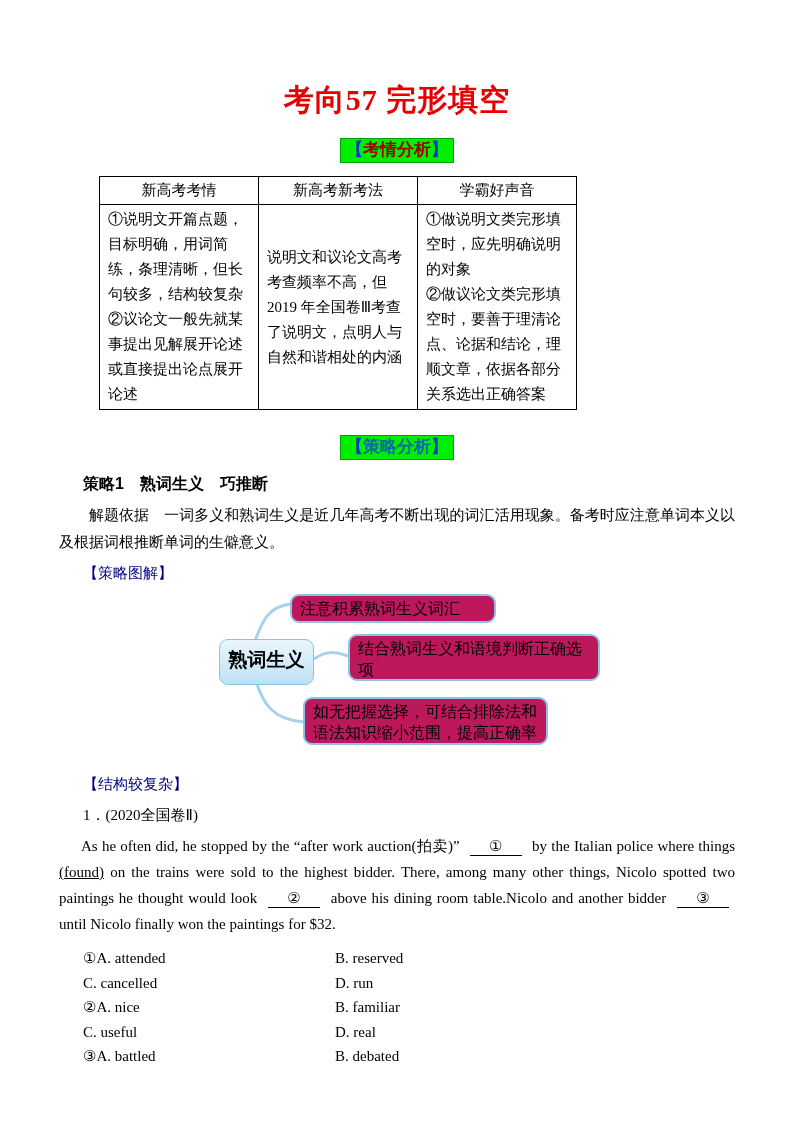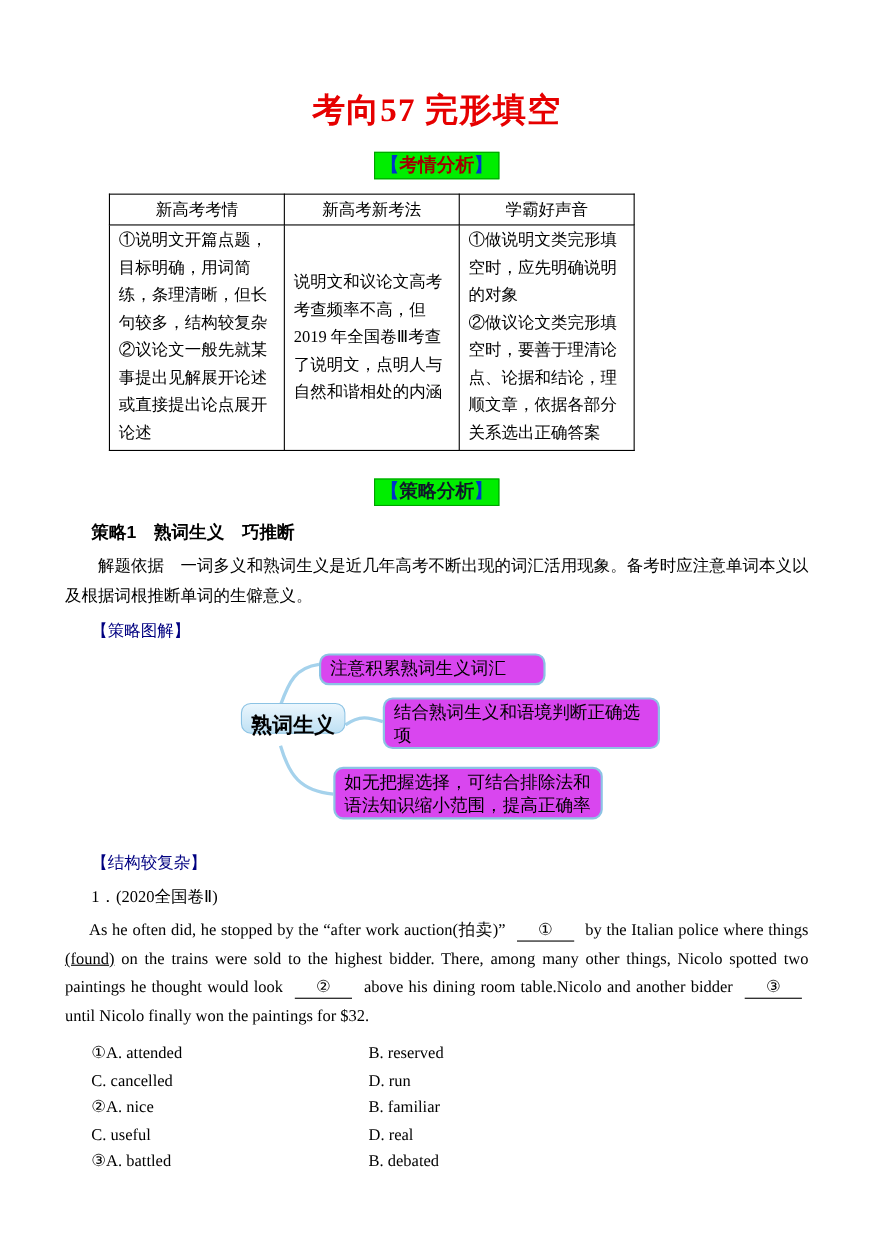--- a/index.html
+++ b/index.html
@@ -7,37 +7,37 @@
   body { width:794px; height:1123px; font-family:"Liberation Serif", serif; color:#000; }
   .page { width:794px; height:1123px; padding:80px 59px 0 59px; overflow:hidden; }
 
   .title { text-align:center; font-size:30px; font-weight:bold; color:#e60000; letter-spacing:1px; }
   .subtitle { text-align:center; font-size:28px; font-weight:bold; color:#e60000; margin-top:30px; letter-spacing:1px; }
 
   .badge-row { text-align:center; margin-top:17px; }
   .badge { display:inline-block; background:#00ee00; border:1px solid #00a000; padding:0px 5px 1px 5px; font-size:17px; font-weight:bold; line-height:22px; }
   .badge .brk { color:#0033cc; }
   .badge .inner-red { color:#a00000; }
-  .badge .inner-navy { color:#0f172a; }
+  .badge .inner-navy { color:#0369a1; }
 
   table.info { border-collapse:collapse; width:478px; margin:13px 0 0 40px; table-layout:fixed; }
   table.info th, table.info td { border:1px solid #000; font-size:15px; font-weight:normal; padding:2px 8px; }
   table.info th { text-align:center; height:28px; }
   table.info td { line-height:25px; white-space:pre-line; text-align:left; }
   td.v-top { vertical-align:top; padding-top:4px; padding-bottom:6px; }
   td.v-mid { vertical-align:middle; }
 
   .strategy-heading { font-family:"Liberation Sans", sans-serif; font-weight:bold; font-size:16px; margin:14px 0 0 24px; }
   .basis { font-size:15px; line-height:27px; text-indent:2em; text-align:justify; margin-top:7px; }
   .navy-label { color:#000080; font-size:15px; margin:8px 0 0 24px; }
 
   .diagram { position:relative; height:176px; margin-top:4px; }
   .diagram svg { position:absolute; left:0; top:0; }
-  .node { position:absolute; border:2px solid #8cc3e4; border-radius:9px; background:#d946ef; font-family:"Liberation Sans", sans-serif; }
-  .root-node { left:160px; top:52px; width:95px; height:28px; background:linear-gradient(#eaf6fd,#bfe1f4); border-width:1.5px; font-size:19px; font-weight:bold; text-align:center; line-height:39px; }
+  .node { position:absolute; border:2px solid #8cc3e4; border-radius:9px; background:#be185d; font-family:"Liberation Sans", sans-serif; }
+  .root-node { left:160px; top:52px; width:95px; height:46px; background:linear-gradient(#eaf6fd,#bfe1f4); border-width:1.5px; font-size:19px; font-weight:bold; text-align:center; line-height:39px; }
   .branch { font-size:16px; line-height:21px; padding:2px 8px; }
   .b1 { left:231px; top:7px; width:206px; height:29px; }
   .b2 { left:289px; top:47px; width:252px; height:47px; }
   .b3 { left:244px; top:110px; width:245px; height:48px; }
 
   .source { font-size:15px; margin:12px 0 0 24px; }
   .passage { font-size:15px; line-height:26px; text-align:justify; text-indent:22px; margin-top:8px; }
   .blank { display:inline-block; text-indent:0; min-width:52px; text-align:center; border-bottom:1px solid #000; margin:0 6px; line-height:18px; }
   .u { text-decoration:underline; }
 

